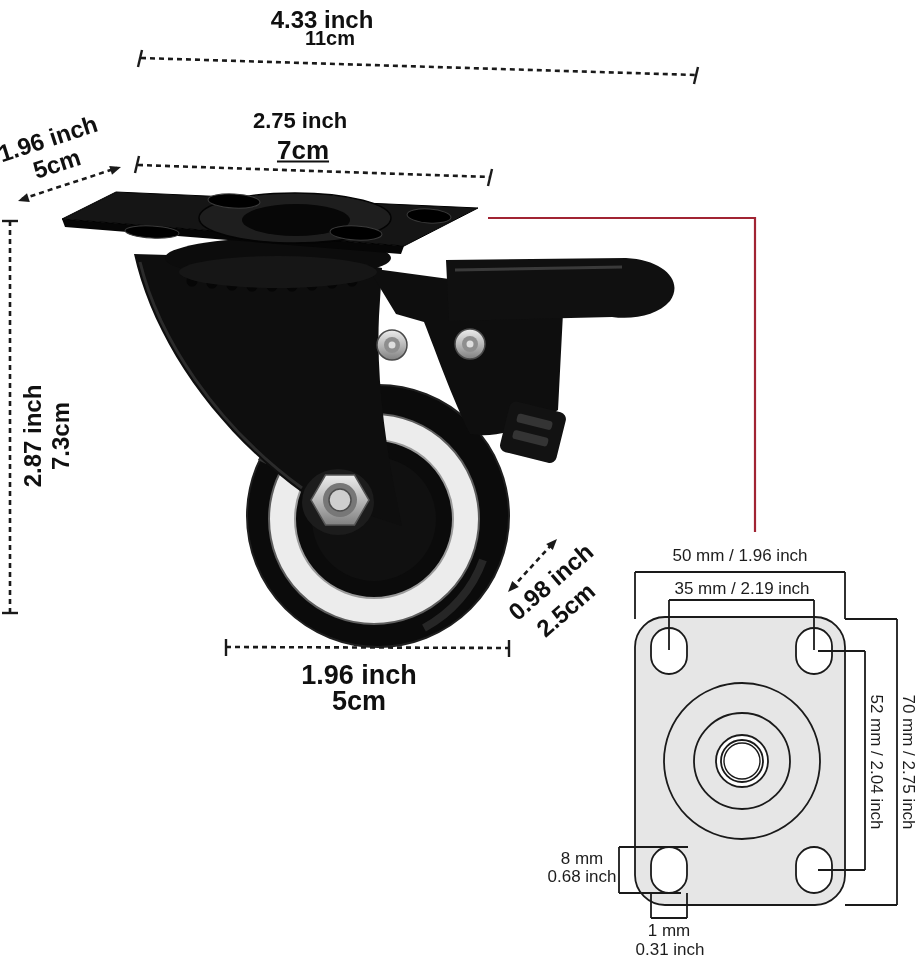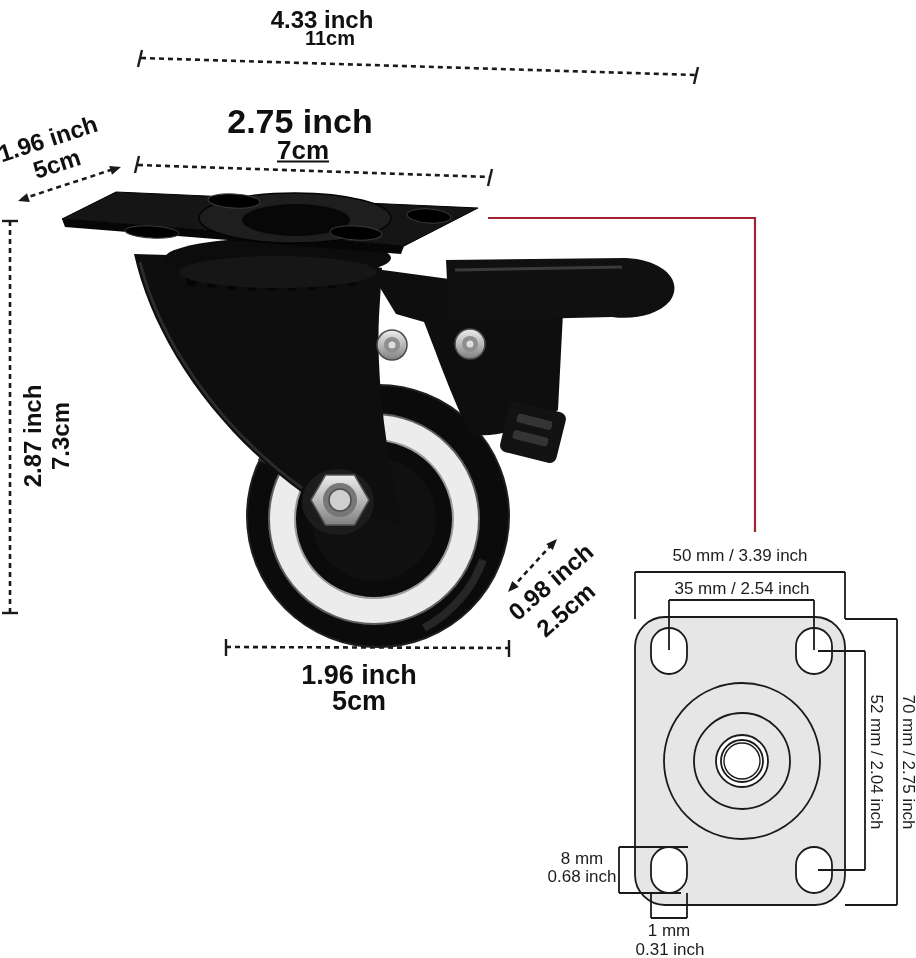--- a/index.html
+++ b/index.html
@@ -171,37 +171,37 @@
 
       <line class="tech-line" x1="651" y1="893" x2="651" y2="918"></line>
       <line class="tech-line" x1="687" y1="893" x2="687" y2="918"></line>
       <line class="tech-line" x1="651" y1="918" x2="687" y2="918"></line>
     </g>
   </svg>
 
   <div class="dim" style="left:322px;top:20px;font-size:24px;transform:translate(-50%,-50%);">4.33 inch</div>
   <div class="dim" style="left:330px;top:38px;font-size:20px;transform:translate(-50%,-50%);">11cm</div>
 
-  <div class="dim" style="left:300px;top:121px;font-size:34px;transform:translate(-50%,-50%);">2.75 inch</div>
+  <div class="dim" style="left:300px;top:121px;font-size:22px;transform:translate(-50%,-50%);">2.75 inch</div>
   <div class="dim" style="left:303px;top:150px;font-size:26px;transform:translate(-50%,-50%);text-decoration:underline;">7cm</div>
 
   <div class="dim" style="left:48px;top:139px;font-size:24px;transform:translate(-50%,-50%) rotate(-18deg);">1.96 inch</div>
   <div class="dim" style="left:57px;top:164px;font-size:24px;transform:translate(-50%,-50%) rotate(-18deg);">5cm</div>
 
   <div class="dim" style="left:33px;top:436px;font-size:24px;transform:translate(-50%,-50%) rotate(-90deg);">2.87 inch</div>
   <div class="dim" style="left:61px;top:436px;font-size:24px;transform:translate(-50%,-50%) rotate(-90deg);">7.3cm</div>
 
   <div class="dim" style="left:359px;top:675px;font-size:27px;transform:translate(-50%,-50%);">1.96 inch</div>
   <div class="dim" style="left:359px;top:701px;font-size:27px;transform:translate(-50%,-50%);">5cm</div>
 
   <div class="dim" style="left:551px;top:582px;font-size:24px;transform:translate(-50%,-50%) rotate(-41deg);">0.98 inch</div>
   <div class="dim" style="left:566px;top:610px;font-size:24px;transform:translate(-50%,-50%) rotate(-41deg);">2.5cm</div>
 
-  <div class="tech-label" style="left:740px;top:556px;transform:translate(-50%,-50%);">50 mm / 3.39 inch</div>
-  <div class="tech-label" style="left:742px;top:589px;transform:translate(-50%,-50%);">35 mm / 2.54 inch</div>
+  <div class="tech-label" style="left:740px;top:556px;transform:translate(-50%,-50%);">50 mm / 1.96 inch</div>
+  <div class="tech-label" style="left:742px;top:589px;transform:translate(-50%,-50%);">35 mm / 2.19 inch</div>
   <div class="tech-label" style="left:876px;top:762px;transform:translate(-50%,-50%) rotate(90deg);">52 mm / 2.04 inch</div>
   <div class="tech-label" style="left:908px;top:762px;transform:translate(-50%,-50%) rotate(90deg);">70 mm / 2.75 inch</div>
   <div class="tech-label" style="left:582px;top:859px;transform:translate(-50%,-50%);">8 mm</div>
   <div class="tech-label" style="left:582px;top:877px;transform:translate(-50%,-50%);">0.68 inch</div>
   <div class="tech-label" style="left:669px;top:931px;transform:translate(-50%,-50%);">1 mm</div>
   <div class="tech-label" style="left:670px;top:950px;transform:translate(-50%,-50%);">0.31 inch</div>
 
 </div>
 
 </body></html>

